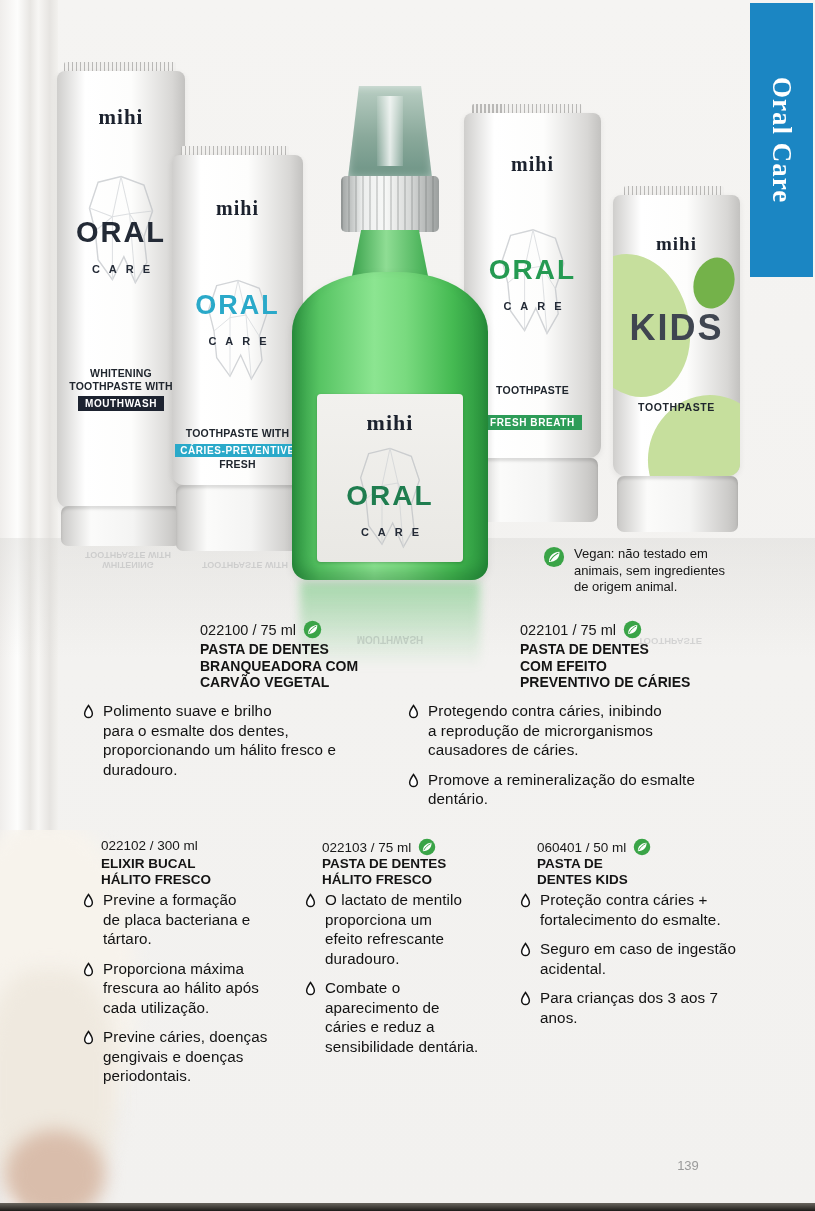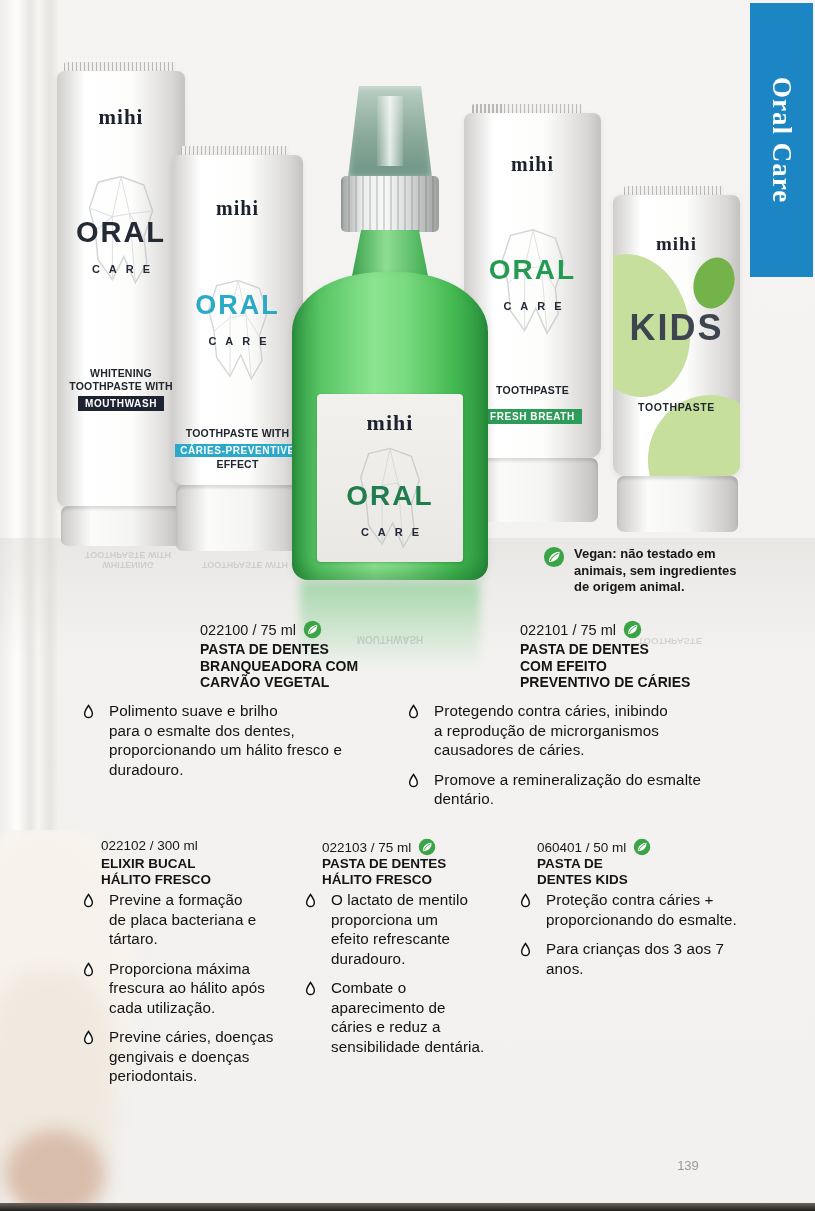--- a/index.html
+++ b/index.html
@@ -67,30 +67,30 @@
   .kblob{position:absolute;border-radius:50%;}
 
   
   .mirror{transform:scaleY(-1);opacity:.14;filter:blur(.6px);color:#1d2330;font-weight:700;
     text-align:center;z-index:1;}
   .green-reflect{left:300px;top:582px;width:180px;height:86px;z-index:1;filter:blur(5px);
     background:linear-gradient(180deg,rgba(96,195,110,.5),rgba(140,215,150,0));}
 
   
   .vegan-note{left:543px;top:546px;width:200px;z-index:6;display:flex;gap:9px;}
-  .vegan-note .txt{font-size:13px;font-weight:700;line-height:16.5px;color:#161616;}
+  .vegan-note .txt{font-size:13px;font-weight:400;line-height:16.5px;color:#161616;}
   .vicon{flex:0 0 auto;}
 
   
   .code{font-size:14.5px;font-weight:400;color:#181818;display:flex;align-items:center;gap:7px;z-index:6;}
   .ltitle{font-weight:700;color:#141414;z-index:6;}
   .t1{font-size:14px;line-height:16.5px;}
   .t2{font-size:13.5px;line-height:16px;}
   ul.blist{list-style:none;margin:0;padding:0;z-index:6;}
-  ul.blist li{display:flex;gap:15px;margin-bottom:10px;}
+  ul.blist li{display:flex;gap:9px;margin-bottom:10px;}
   .btxt{font-size:15.2px;font-weight:500;line-height:19.5px;letter-spacing:.1px;color:#121212;}
   .dropsvg{margin-top:3px;flex:0 0 auto;}
 
   .pagenum{left:653px;top:1158px;width:70px;text-align:center;font-size:13px;color:#9a9a9a;z-index:6;}
 </style>
 </head>
 <body>
 
 <div id="canvas">
 
@@ -128,35 +128,35 @@
   <div class="abs tube-body" style="left:172px;top:155px;width:131px;height:330px;z-index:3;">
     <svg class="tooth" style="top:120px;" width="80" height="112" viewBox="0 0 60 80">
       <path d="M14 6 L30 2 L46 8 L52 26 L46 44 L48 62 L40 76 L32 58 L24 74 L14 60 L12 40 L8 24 Z" fill="none" stroke="#aeb2b8" stroke-width="1"></path>
       <path d="M30 2 L24 30 L12 40 M30 2 L36 28 L46 44 M24 30 L36 28 M24 30 L24 74 M36 28 L40 76" fill="none" stroke="#c3c7cc" stroke-width="0.7"></path>
     </svg>
     <div class="brandlogo" style="font-size:20px;margin-top:42px;">mihi</div>
     <div class="oral" style="font-size:27px;margin-top:72px;color:#2aa9c9;position:relative;">ORAL</div>
     <div class="care" style="position:relative;">CARE</div>
     <div class="tdesc" style="margin-top:80px;">TOOTHPASTE WITH</div>
     <div class="badge" style="background:#2aa9c9;margin-top:1px;padding:1px 5px;">CÁRIES-PREVENTIVE</div>
-    <div class="tdesc">EFFECT</div>
+    <div class="tdesc">FRESH</div>
   </div>
   <div class="abs tube-cap" style="left:176px;top:485px;width:125px;height:66px;z-index:3;"></div>
 
   <div class="abs crimp" style="left:472px;top:104px;width:110px;z-index:2;"></div>
   <div class="abs tube-body" style="left:464px;top:113px;width:137px;height:345px;z-index:2;">
     <svg class="tooth" style="top:112px;" width="84" height="116" viewBox="0 0 60 80">
       <path d="M14 6 L30 2 L46 8 L52 26 L46 44 L48 62 L40 76 L32 58 L24 74 L14 60 L12 40 L8 24 Z" fill="none" stroke="#aeb2b8" stroke-width="1"></path>
       <path d="M30 2 L24 30 L12 40 M30 2 L36 28 L46 44 M24 30 L36 28 M24 30 L24 74 M36 28 L40 76" fill="none" stroke="#c3c7cc" stroke-width="0.7"></path>
     </svg>
     <div class="brandlogo" style="font-size:20px;margin-top:40px;">mihi</div>
     <div class="oral" style="font-size:28px;margin-top:80px;color:#259a52;position:relative;">ORAL</div>
     <div class="care" style="position:relative;">CARE</div>
     <div class="tdesc" style="margin-top:72px;">TOOTHPASTE</div>
-    <div class="badge" style="background:#2d9c58;margin-top:12px;">FRESH BREATH</div>
+    <div class="badge" style="background:#2d9c58;margin-top:18px;">FRESH BREATH</div>
   </div>
   <div class="abs tube-cap" style="left:468px;top:458px;width:130px;height:64px;z-index:2;"></div>
 
   <div class="abs crimp" style="left:624px;top:186px;width:100px;z-index:3;"></div>
   <div class="abs tube-body kids-body" style="left:613px;top:195px;width:127px;height:281px;z-index:3;">
     <div class="kblob" style="left:-34px;top:58px;width:110px;height:145px;background:#c6df9d;transform:rotate(-14deg);"></div>
     <div class="kblob" style="right:6px;top:62px;width:40px;height:52px;background:#74b24a;transform:rotate(18deg);"></div>
     <div class="kblob" style="right:-30px;top:200px;width:122px;height:128px;background:#c6df9d;transform:rotate(10deg);"></div>
 
     <div class="brandlogo" style="font-size:19px;margin-top:38px;position:relative;">mihi</div>
@@ -325,21 +325,28 @@
     </svg>
   </div>
   <div class="abs ltitle t2 pre" style="left:537px;top:856px;">PASTA DE
 DENTES KIDS</div>
   <ul class="blist abs" style="left:520px;top:890px;width:240px;">
     <li>
       <svg class="dropsvg" width="11" height="15" viewBox="0 0 12 16">
           <path d="M6 1.5 C6 1.5 1.8 7.5 1.8 10.4 A4.2 4.2 0 0 0 10.2 10.4 C10.2 7.5 6 1.5 6 1.5 Z" fill="#fff" stroke="#141414" stroke-width="1.6"></path>
         </svg>
       <span class="btxt pre">Proteção contra cáries +
-proporcionando do esmalte.</span>
+fortalecimento do esmalte.</span>
+    </li>
+    <li>
+      <svg class="dropsvg" width="11" height="15" viewBox="0 0 12 16">
+          <path d="M6 1.5 C6 1.5 1.8 7.5 1.8 10.4 A4.2 4.2 0 0 0 10.2 10.4 C10.2 7.5 6 1.5 6 1.5 Z" fill="#fff" stroke="#141414" stroke-width="1.6"></path>
+        </svg>
+      <span class="btxt pre">Seguro em caso de ingestão
+acidental.</span>
     </li>
     <li>
       <svg class="dropsvg" width="11" height="15" viewBox="0 0 12 16">
           <path d="M6 1.5 C6 1.5 1.8 7.5 1.8 10.4 A4.2 4.2 0 0 0 10.2 10.4 C10.2 7.5 6 1.5 6 1.5 Z" fill="#fff" stroke="#141414" stroke-width="1.6"></path>
         </svg>
       <span class="btxt pre">Para crianças dos 3 aos 7
 anos.</span>
     </li>
   </ul>
 

